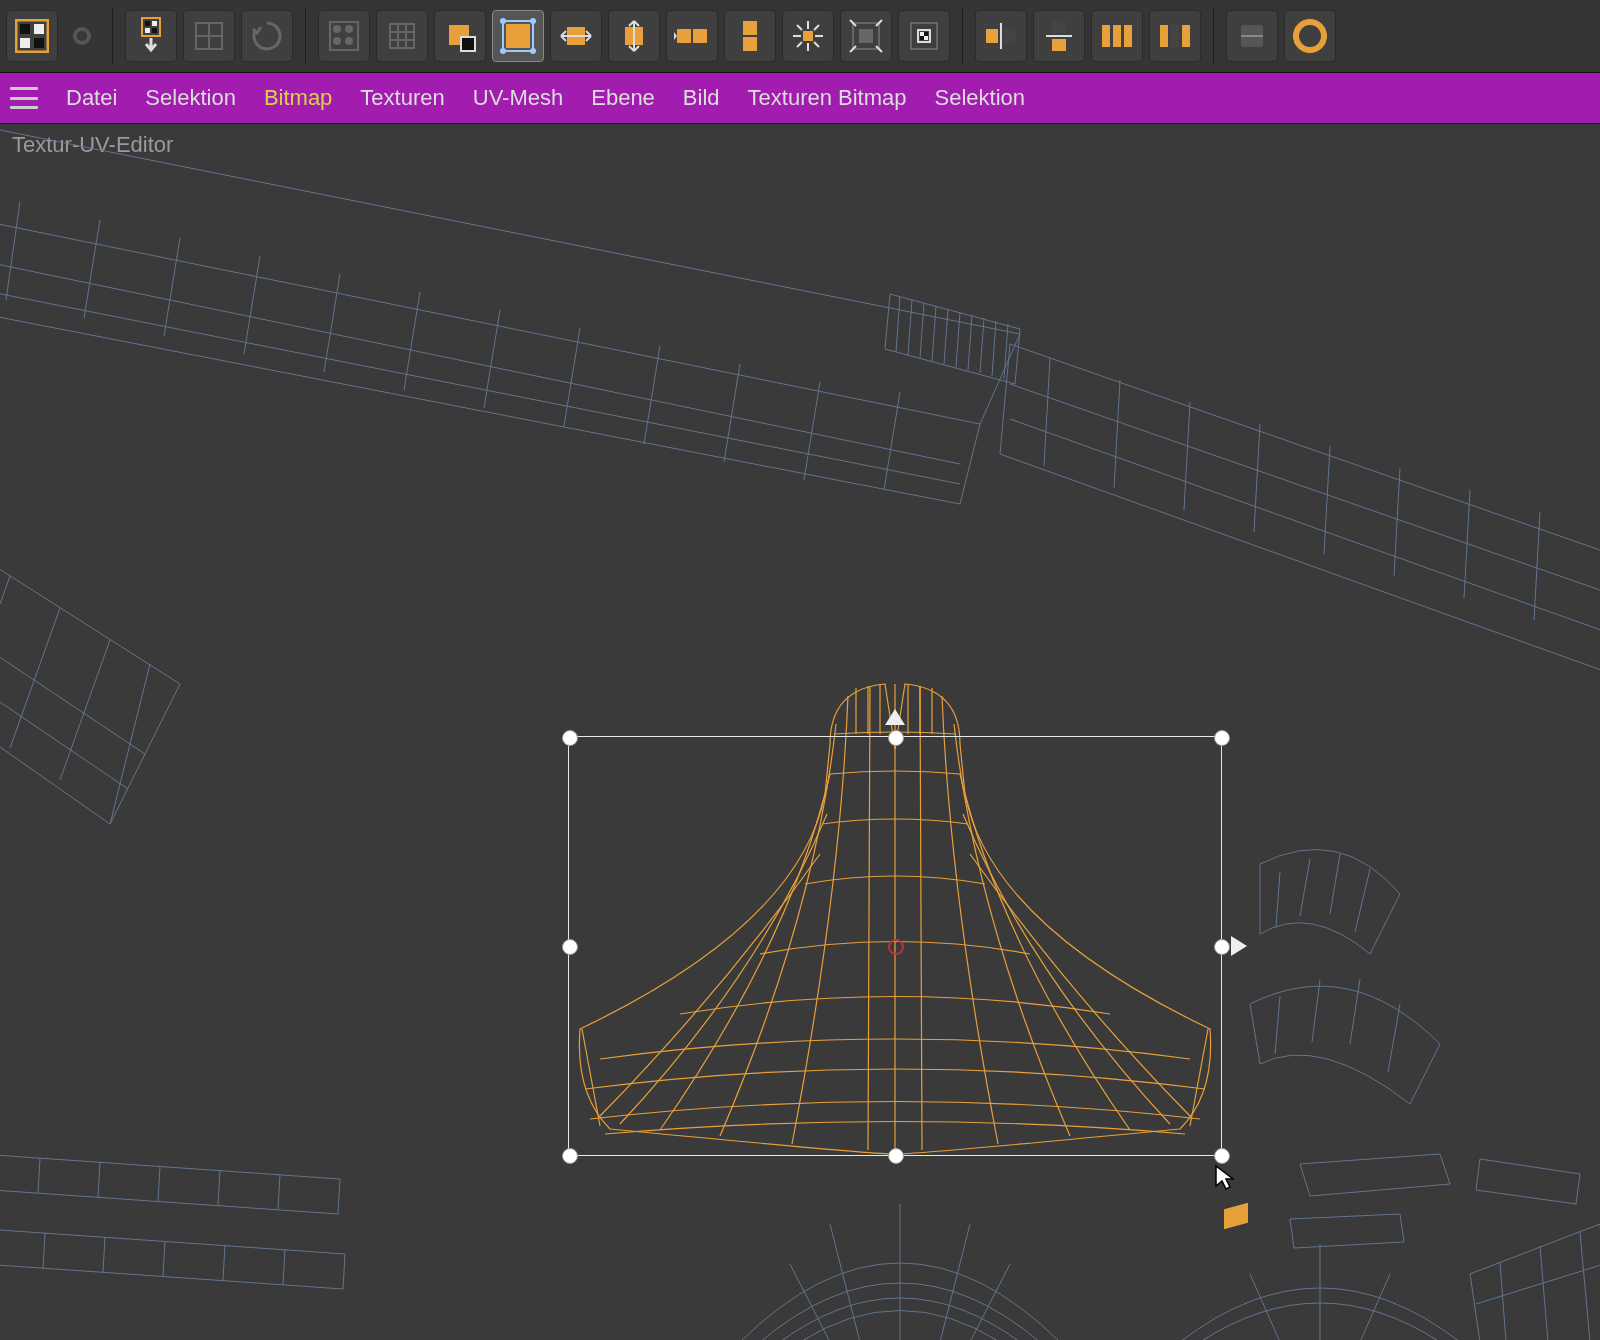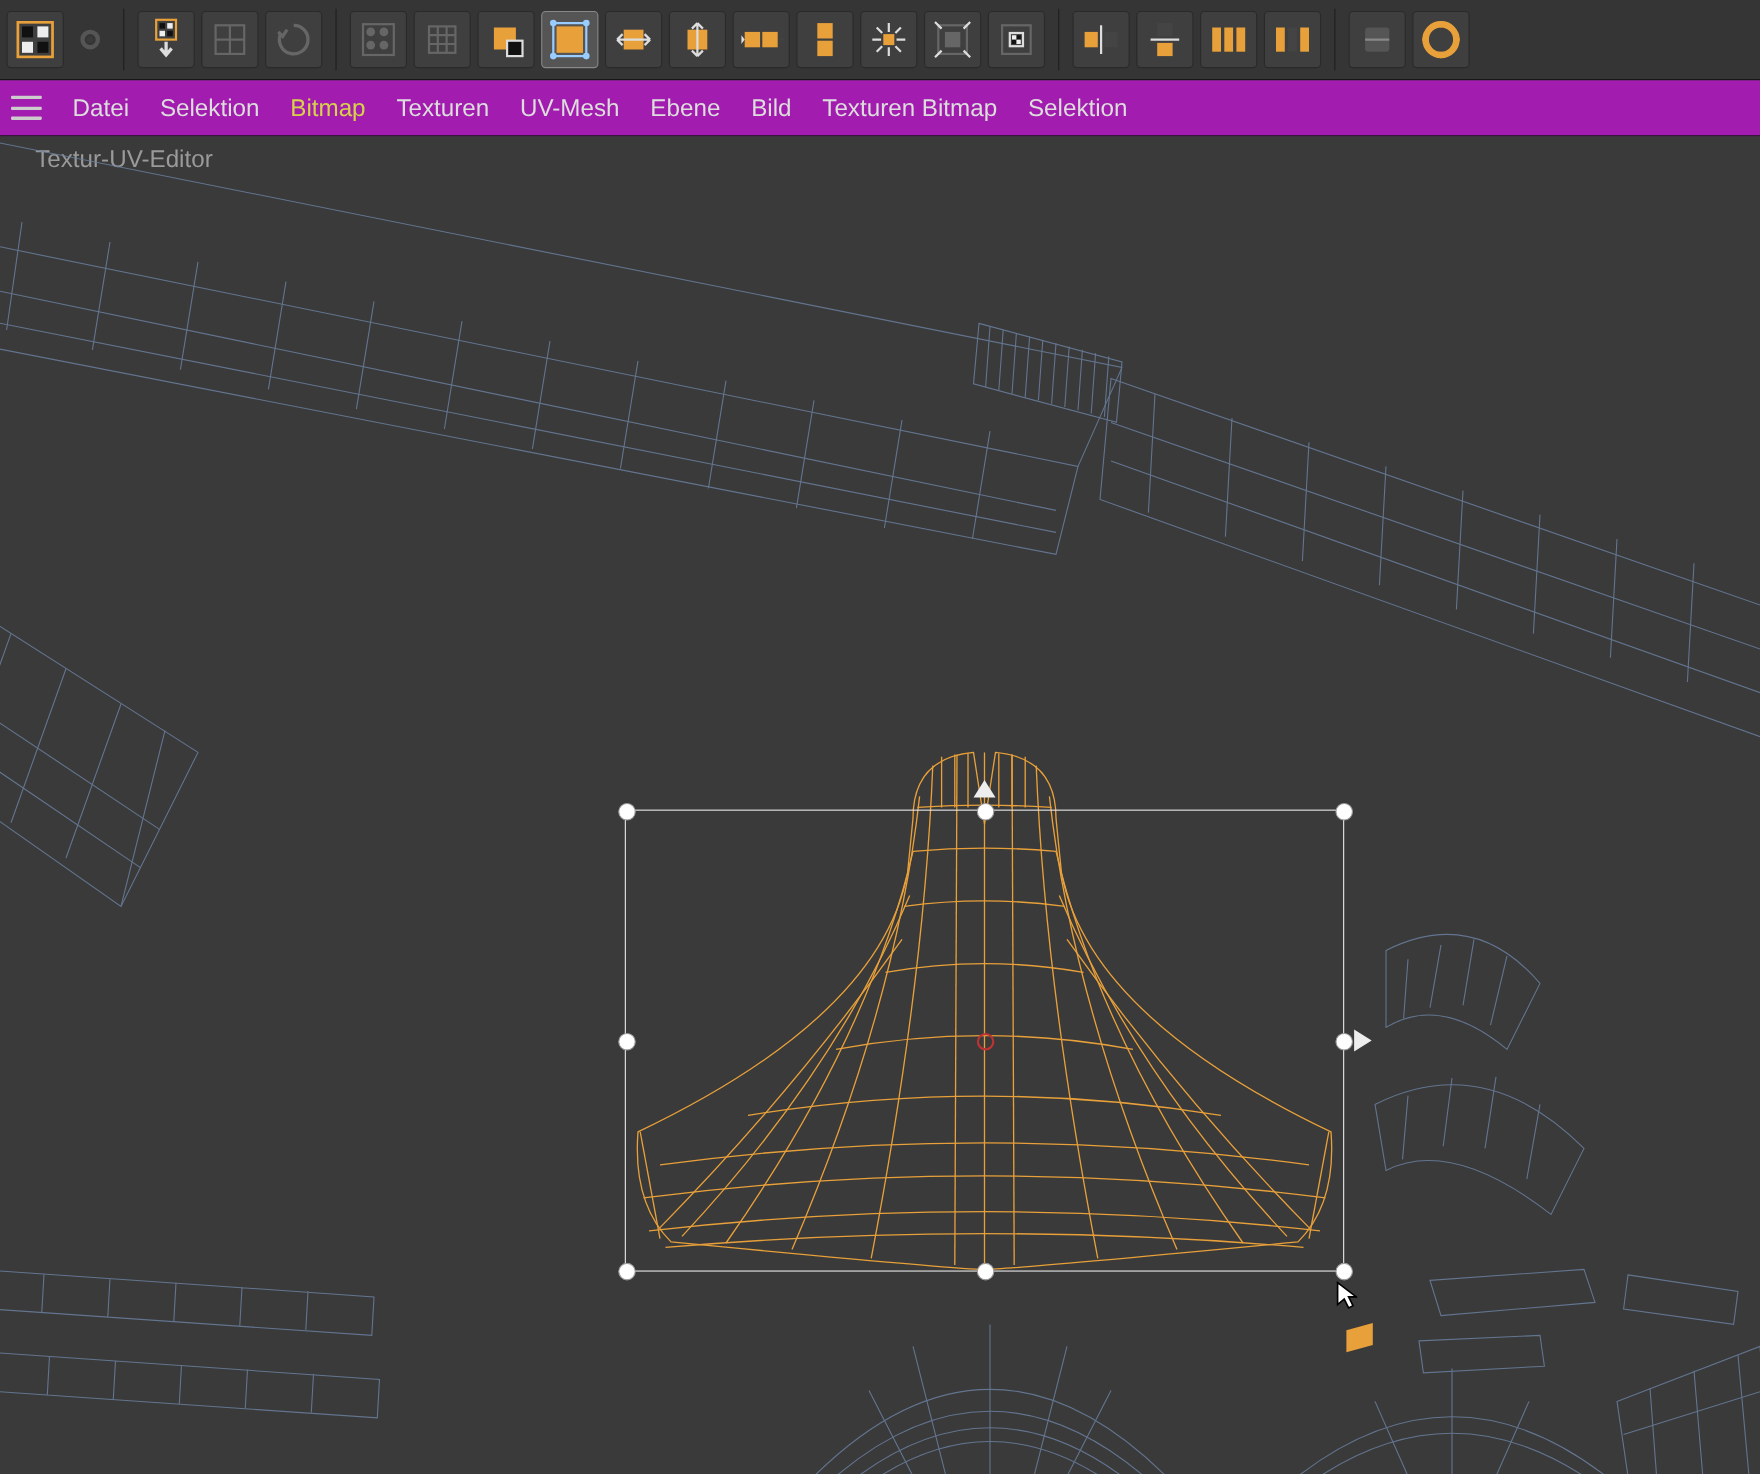--- a/index.html
+++ b/index.html
@@ -11,21 +11,21 @@
   .tbtn svg{pointer-events:none;}
   .tbtn.sel{background:#555;border-color:#888;}
   
   .menubar{display:flex;align-items:center;height:50px;background:#a21caf;border-bottom:1px solid #111;padding:0 10px;gap:28px;font-size:22px;}
   .hamb{width:28px;height:22px;display:flex;flex-direction:column;justify-content:space-between;cursor:pointer;}
   .hamb span{display:block;height:3px;background:#ccc;border-radius:1px;}
   .mitem{cursor:pointer;color:#ddd;}
   .mitem.active{color:#d7d24a;}
   
   .viewport{position:relative;width:1600px;height:1218px;background:#3a3a3a;overflow:hidden;}
-  .vtitle{position:absolute;left:32px;top:8px;font-size:22px;color:#9a9a9a;}
+  .vtitle{position:absolute;left:12px;top:8px;font-size:22px;color:#9a9a9a;}
   .viewport svg.uv{position:absolute;left:0;top:0;}
   
   .selbox{position:absolute;border:1px solid #e8e8e8;pointer-events:none;}
   .handle{position:absolute;width:14px;height:14px;background:#fff;border-radius:50%;border:1px solid #999;margin:-7px 0 0 -7px;}
   .tri{position:absolute;width:0;height:0;}
   .tri.up{border-left:10px solid transparent;border-right:10px solid transparent;border-bottom:16px solid #eee;}
   .tri.right{border-top:10px solid transparent;border-bottom:10px solid transparent;border-left:16px solid #eee;}
   .centerdot{position:absolute;width:12px;height:12px;border:2px solid #b33;border-radius:50%;background:transparent;margin:-7px 0 0 -7px;}
   .cursor{position:absolute;font-size:22px;color:#000;text-shadow:0 0 2px #fff;}
   .cube-hint{position:absolute;width:24px;height:20px;background:#e8a03a;transform:skewY(-15deg);}

